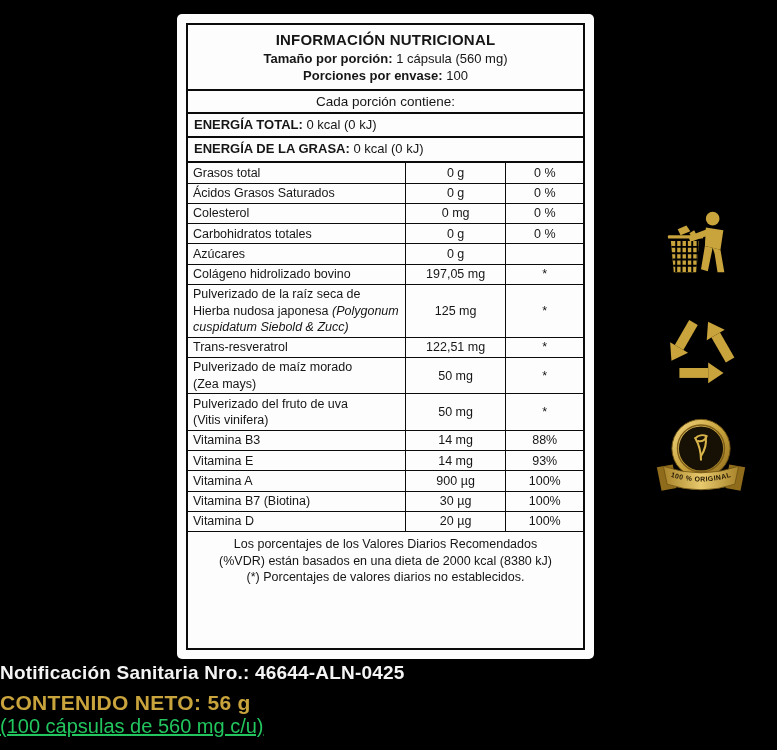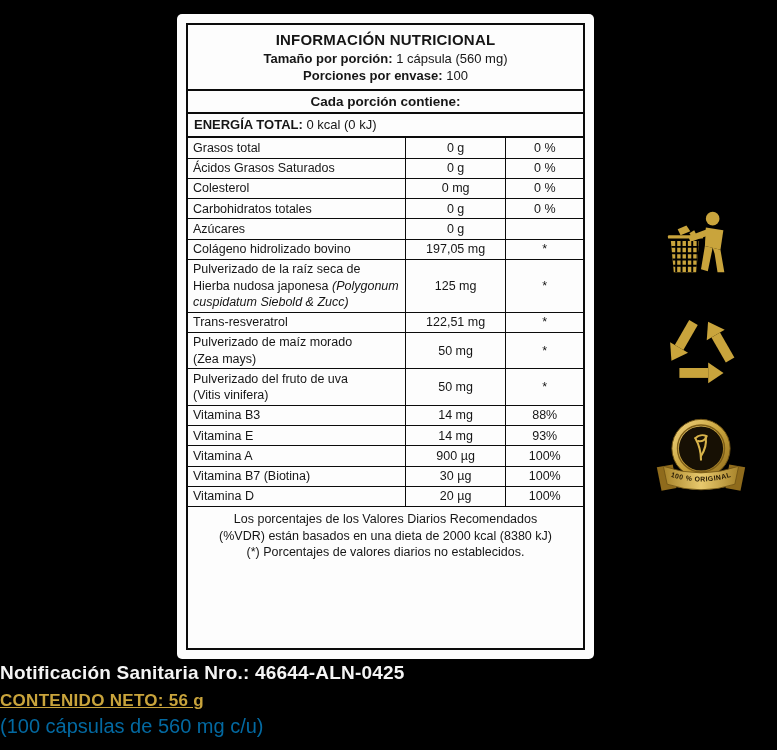--- a/index.html
+++ b/index.html
@@ -18,21 +18,21 @@
     border:2px solid #0b0b0b;height:100%;box-sizing:border-box;
     color:#161616;overflow:hidden;
   }
   .title-block{
     text-align:center;border-bottom:2px solid #0b0b0b;padding:5px 4px 4px;
   }
   .label-title{font-size:15px;font-weight:bold;letter-spacing:.2px;line-height:1.3;}
   .serving-line{font-size:13px;line-height:1.35;}
   .serving-line .lbl{font-weight:bold;}
   .per-serving{
-    text-align:center;font-weight:bold;font-size:13.5px;
+    text-align:center;font-weight:normal;font-size:13.5px;
     border-bottom:2px solid #0b0b0b;padding:3px 4px;
   }
   .energy-row{
     font-size:13px;padding:3px 6px;border-bottom:2px solid #0b0b0b;line-height:1.3;
   }
   .energy-row .lbl{font-weight:bold;}
   
   table.nutr{
     width:100%;border-collapse:collapse;table-layout:fixed;
   }
@@ -59,22 +59,22 @@
   .icon-col{
     position:absolute;left:651px;top:208px;width:100px;
     display:flex;flex-direction:column;align-items:center;
   }
   .icon-col .ic-gap1{margin-top:0;}
   .icon-col .ic-gap2{margin-top:38px;}
   .icon-col .ic-gap3{margin-top:26px;}
   
   .bottom-text{position:absolute;left:0;width:641px;text-align:left;}
   .notification{top:662px;color:#f4f4f4;font-size:19px;font-weight:bold;letter-spacing:.2px;}
-  .net-content{top:691px;color:#c9a43c;font-size:17px;font-weight:bold;letter-spacing:.3px;text-decoration:underline;}
-  .capsules{top:715px;color:#0369a1;font-size:20px;font-weight:normal;}
+  .net-content{top:691px;color:#c9a43c;font-size:21px;font-weight:bold;letter-spacing:.3px;}
+  .capsules{top:715px;color:#22c55e;font-size:20px;font-weight:normal;text-decoration:underline;}
 </style>
 </head>
 <body>
 
 <div class="label-card">
   <div class="label-frame">
 
     <div class="title-block">
       <div class="label-title">INFORMACIÓN NUTRICIONAL</div>
       <div class="serving-line">
@@ -84,20 +84,24 @@
       <div class="serving-line">
         <span class="lbl">Porciones por envase:</span>
         <span>100</span>
       </div>
     </div>
 
     <div class="per-serving">Cada porción contiene:</div>
 
     <div class="energy-row">
       <span class="lbl">ENERGÍA TOTAL:</span>
+      <span>0 kcal (0 kJ)</span>
+    </div>
+    <div class="energy-row">
+      <span class="lbl">ENERGÍA DE LA GRASA:</span>
       <span>0 kcal (0 kJ)</span>
     </div>
 
     <table class="nutr">
       <colgroup>
           <col class="c-name">
           <col class="c-amt">
           <col class="c-vdr">
         </colgroup>
       <tbody>

